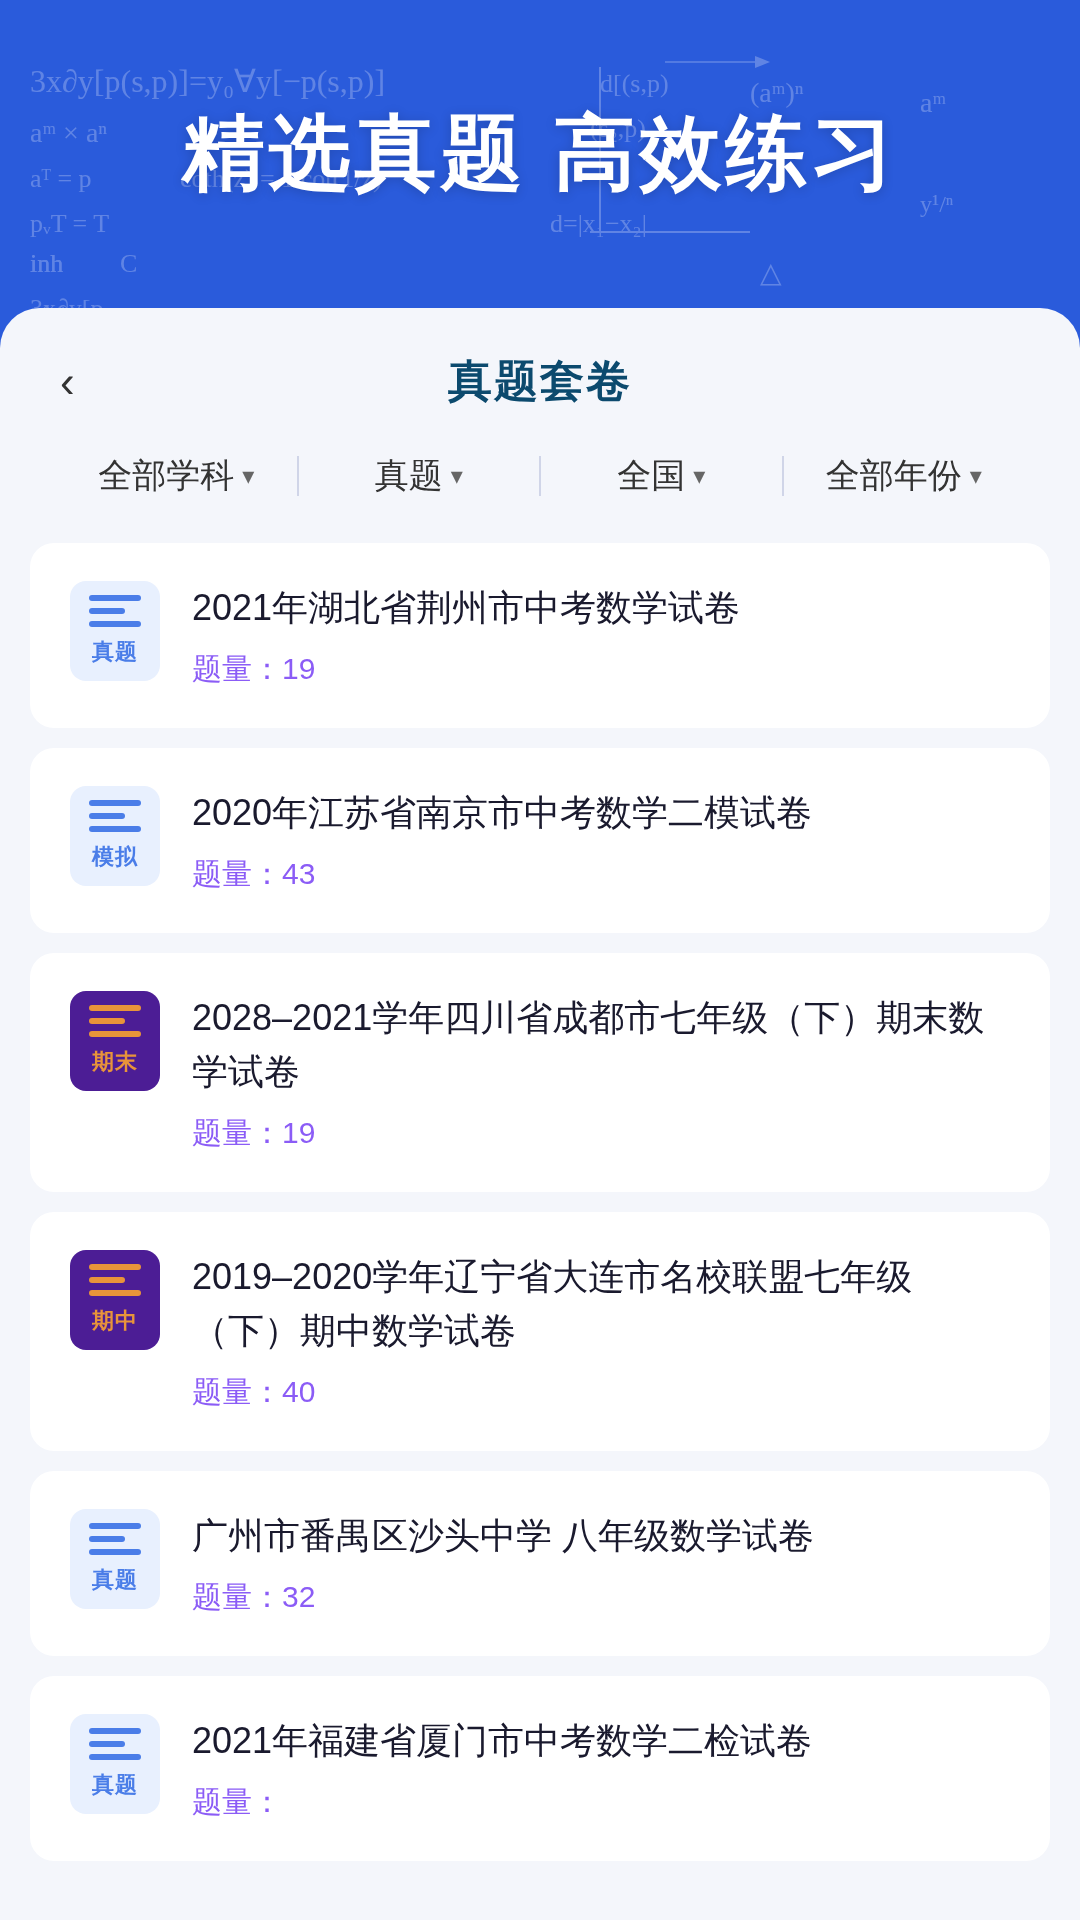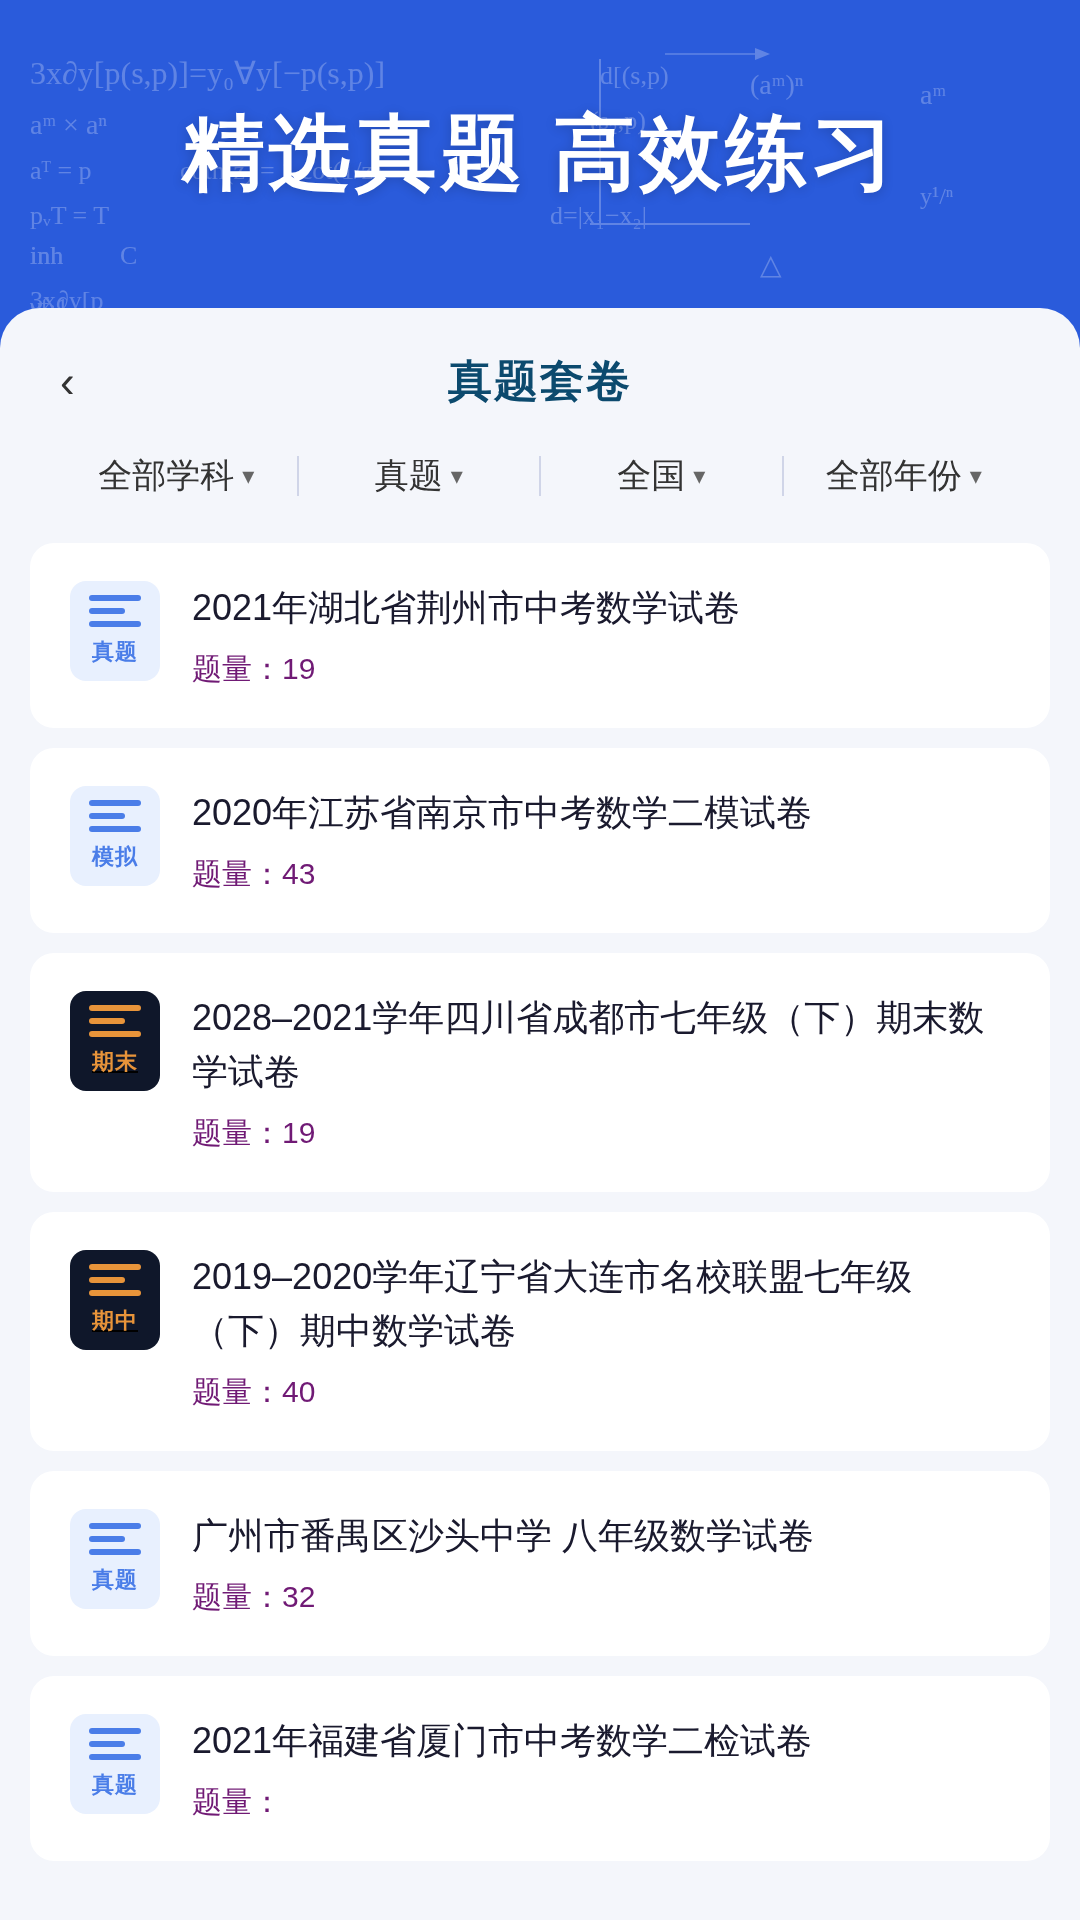--- a/index.html
+++ b/index.html
@@ -10,21 +10,21 @@
       min-height: 1920px;
       font-family: -apple-system, "PingFang SC", "Helvetica Neue", sans-serif;
       background: #2a5bdb;
       position: relative;
       overflow-x: hidden;
     }
 
     
     .bg-math {
       position: absolute;
-      top: 4px; left: 0; right: 0;
+      top: 12px; left: 0; right: 0;
       height: 400px;
       overflow: hidden;
       pointer-events: none;
     }
     .bg-math svg {
       width: 100%;
       height: 100%;
       opacity: 0.25;
     }
 
@@ -142,22 +142,21 @@
       align-items: center;
       justify-content: center;
       flex-shrink: 0;
       position: relative;
       overflow: hidden;
     }
     .badge-icon.blue {
       background: #e8f0fe;
     }
     .badge-icon.orange {
-      background: #0f172a;
-      text-decoration: underline;
+      background: #4c1d95;
     }
     .badge-lines {
       display: flex;
       flex-direction: column;
       gap: 7px;
       width: 52px;
     }
     .badge-line {
       height: 6px;
       border-radius: 3px;
@@ -183,21 +182,21 @@
       font-weight: 400;
       color: #1a1a2e;
       line-height: 1.5;
       margin-bottom: 14px;
     }
     .item-meta {
       font-size: 30px;
       color: #999;
     }
     .item-meta span {
-      color: #701a75;
+      color: #8b5cf6;
     }
   </style>
 </head>
 <body>
 
 <div class="bg-math">
   <svg viewBox="0 0 1080 400" xmlns="http://www.w3.org/2000/svg">
     <text x="30" y="80" fill="white" font-size="32" font-family="serif">3x∂y[p(s,p)]=y₀∀y[−p(s,p)]</text>
     <text x="30" y="130" fill="white" font-size="28" font-family="serif">aᵐ × aⁿ</text>
     <text x="30" y="175" fill="white" font-size="26" font-family="serif">aᵀ = p</text>

